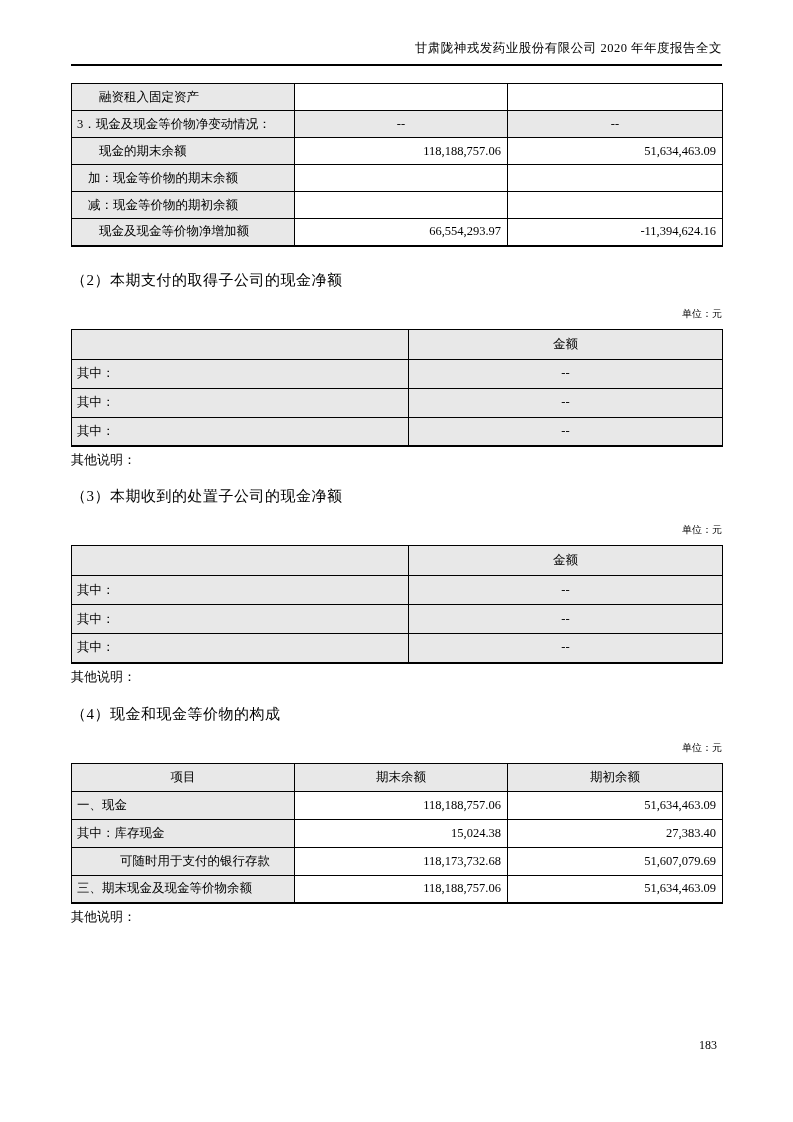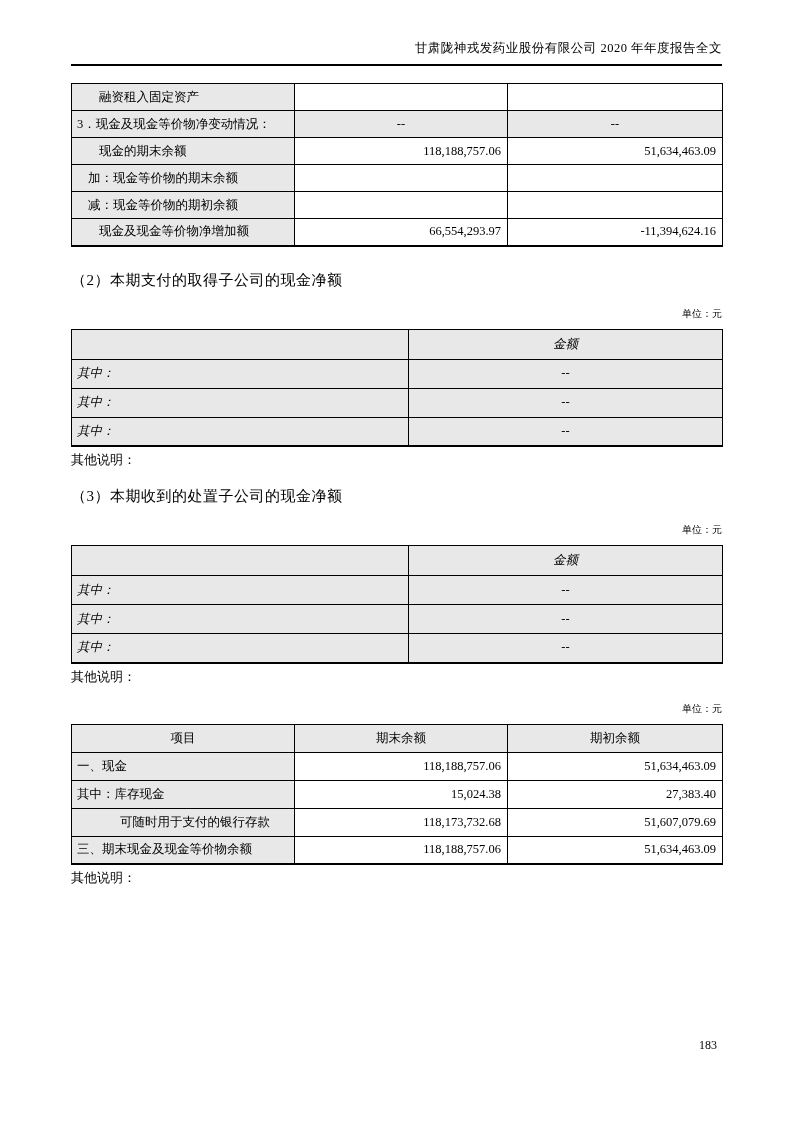--- a/index.html
+++ b/index.html
@@ -23,21 +23,21 @@
     font-size:12.5px;
     border:1px solid #000; border-bottom:2px solid #000;
   }
   table.tbl td {
     border:1px solid #000; vertical-align:middle;
     overflow:hidden; white-space:nowrap;
   }
   .tbl-1 { margin-top:17px; }
   .tbl-1 td { height:27px; }
   .tbl-23 { margin-top:7px; }
-  .tbl-23 td { height:29px;font-style:italic; }
+  .tbl-23 td { height:29px; }
   .tbl-23 tr.hdr td { height:30px; }
   .tbl-4 { margin-top:7px; }
   .tbl-4 td { height:28px; }
 
   td.lbl { background:#e8e8e8; text-align:left; }
   td.gray { background:#e8e8e8; }
   td.val { background:#ffffff; }
   td.num { text-align:right; padding-right:6px;padding-left:20px; }
   td.center { text-align:center; }
   .ind-0 { padding-left:5px; }
@@ -161,20 +161,21 @@
         <td class="gray center">--</td>
       </tr>
       <tr>
         <td class="lbl ind-0">其中：</td>
         <td class="gray center">--</td>
       </tr>
     </tbody>
   </table>
   <div class="note">其他说明：</div>
 
+  <div class="sec-heading h4">（4）现金和现金等价物的构成</div>
   <div class="unit-row">单位：元</div>
 
   <table class="tbl tbl-4">
     <colgroup>
         <col style="width:223px">
         <col style="width:213px">
         <col style="width:215px">
       </colgroup>
     <tbody>
       <tr>

